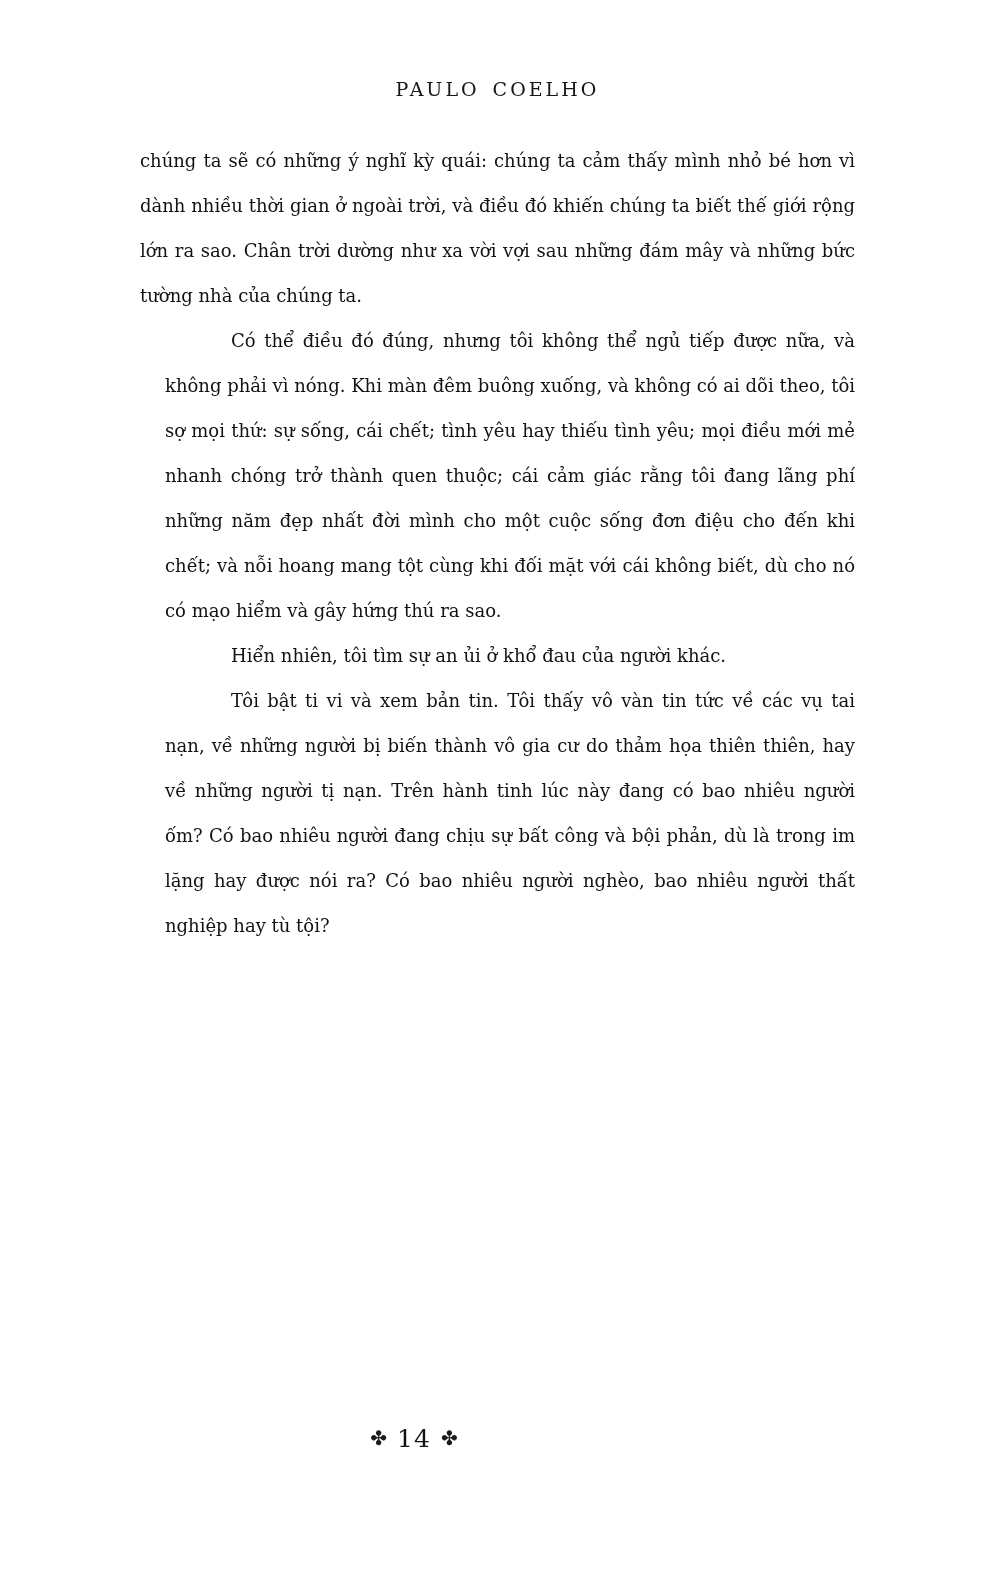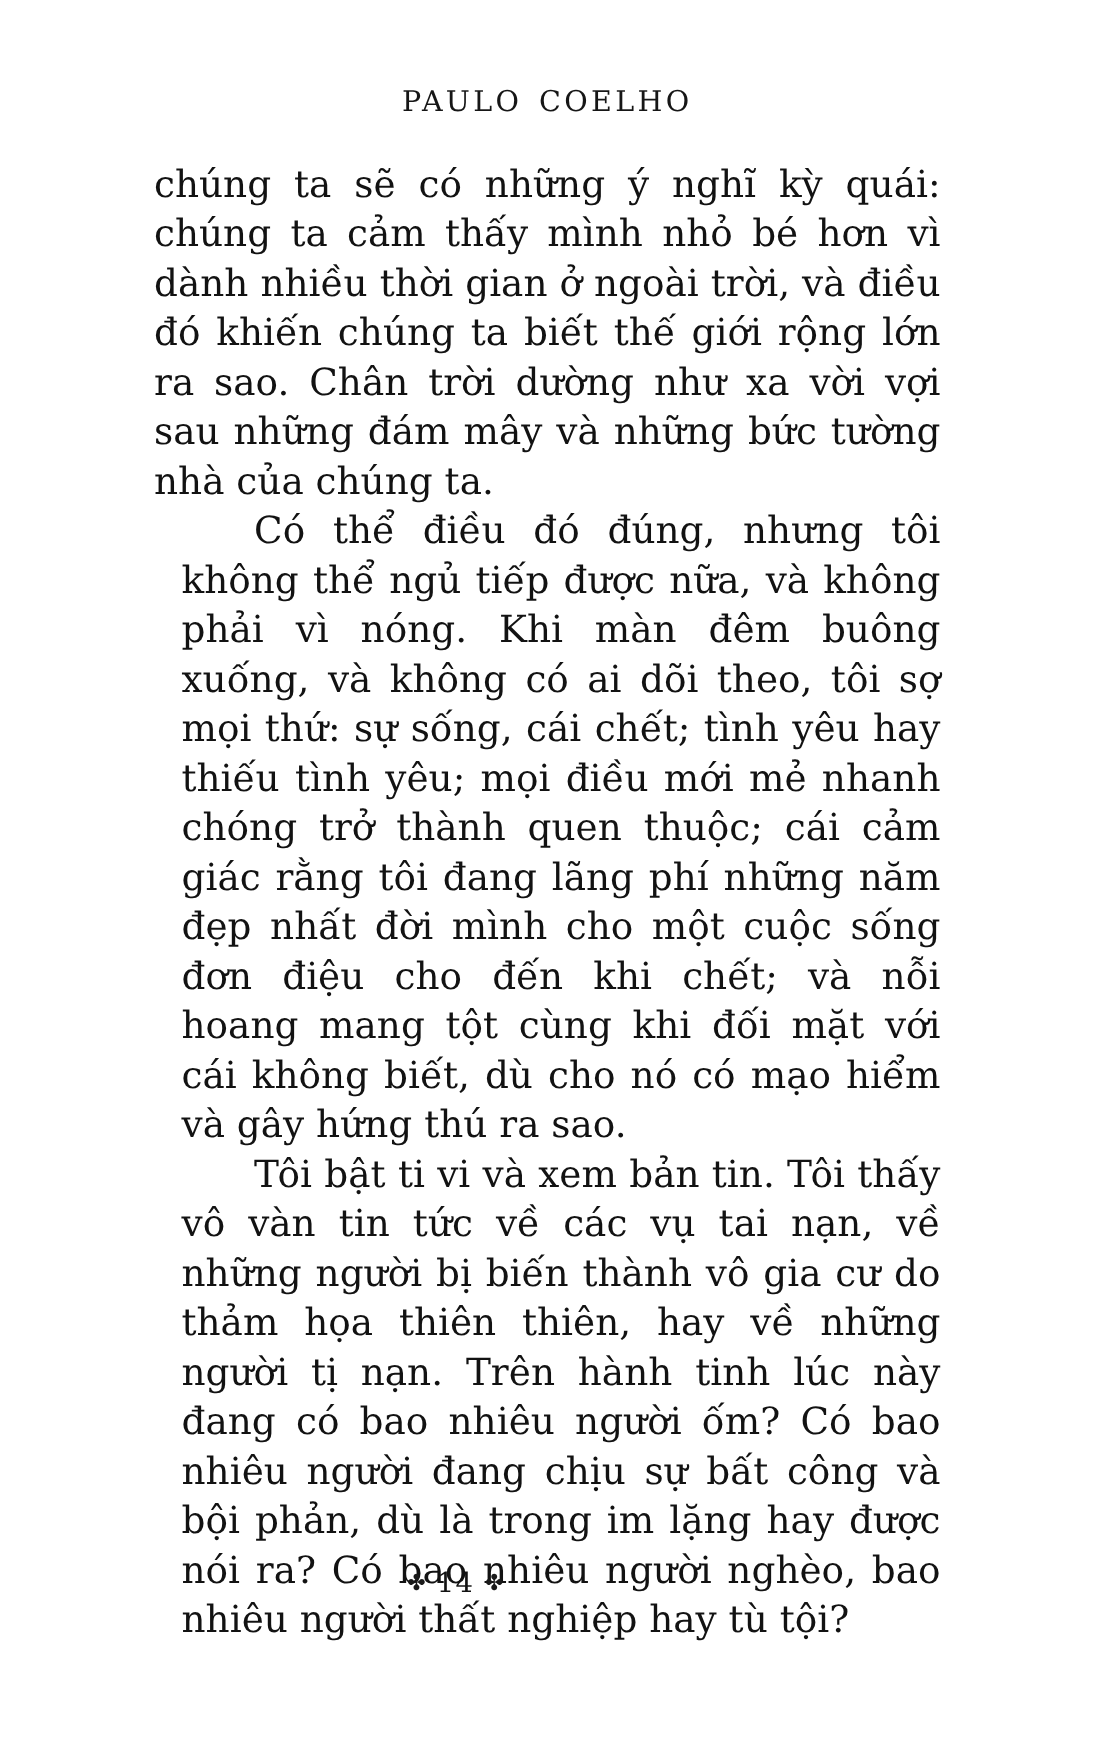--- a/index.html
+++ b/index.html
@@ -17,29 +17,29 @@
   }
   .page {
     position: absolute;
     inset: 0;
     box-sizing: border-box;
     padding: 78px 145px 0 140px;
     background: #ffffff;
   }
   .running-head {
     text-align: center;
-    font-size: 26px;
+    font-size: 19px;
     letter-spacing: 3px;
     font-weight: 400;
     color: #161616;
     margin: 0 0 38px 0;
     word-spacing: 4px;
   }
   .body-text {
-    font-size: 34px;
+    font-size: 18px;
     line-height: 45px;
     text-align: justify;
     color: #121212;
   }
   .body-text p {
     margin: 0;
     padding: 0;
   }
   .body-text p.indent {
     text-indent: 66px;
@@ -69,20 +69,21 @@
 </head>
 <body>
 
 <div class="page">
 
   <div class="running-head">PAULO COELHO</div>
 
   <div class="body-text" id="paragraph-container">
       <p class="">chúng ta sẽ có những ý nghĩ kỳ quái: chúng ta cảm thấy mình nhỏ bé hơn vì dành nhiều thời gian ở ngoài trời, và điều đó khiến chúng ta biết thế giới rộng lớn ra sao. Chân trời dường như xa vời vợi sau những đám mây và những bức tường nhà của chúng ta.</p>
       <p class="indent">Có thể điều đó đúng, nhưng tôi không thể ngủ tiếp được nữa, và không phải vì nóng. Khi màn đêm buông xuống, và không có ai dõi theo, tôi sợ mọi thứ: sự sống, cái chết; tình yêu hay thiếu tình yêu; mọi điều mới mẻ nhanh chóng trở thành quen thuộc; cái cảm giác rằng tôi đang lãng phí những năm đẹp nhất đời mình cho một cuộc sống đơn điệu cho đến khi chết; và nỗi hoang mang tột cùng khi đối mặt với cái không biết, dù cho nó có mạo hiểm và gây hứng thú ra sao.</p>
+      <p class="indent">Hiển nhiên, tôi tìm sự an ủi ở khổ đau của người khác.</p>
       <p class="indent">Tôi bật ti vi và xem bản tin. Tôi thấy vô vàn tin tức về các vụ tai nạn, về những người bị biến thành vô gia cư do thảm họa thiên thiên, hay về những người tị nạn. Trên hành tinh lúc này đang có bao nhiêu người ốm? Có bao nhiêu người đang chịu sự bất công và bội phản, dù là trong im lặng hay được nói ra? Có bao nhiêu người nghèo, bao nhiêu người thất nghiệp hay tù tội?</p>
     </div>
 
   <div class="footer">
     <span class="ornament">✤</span><span class="page-num">14</span><span class="ornament">✤</span>
   </div>
 
 </div>
 
 </body></html>

